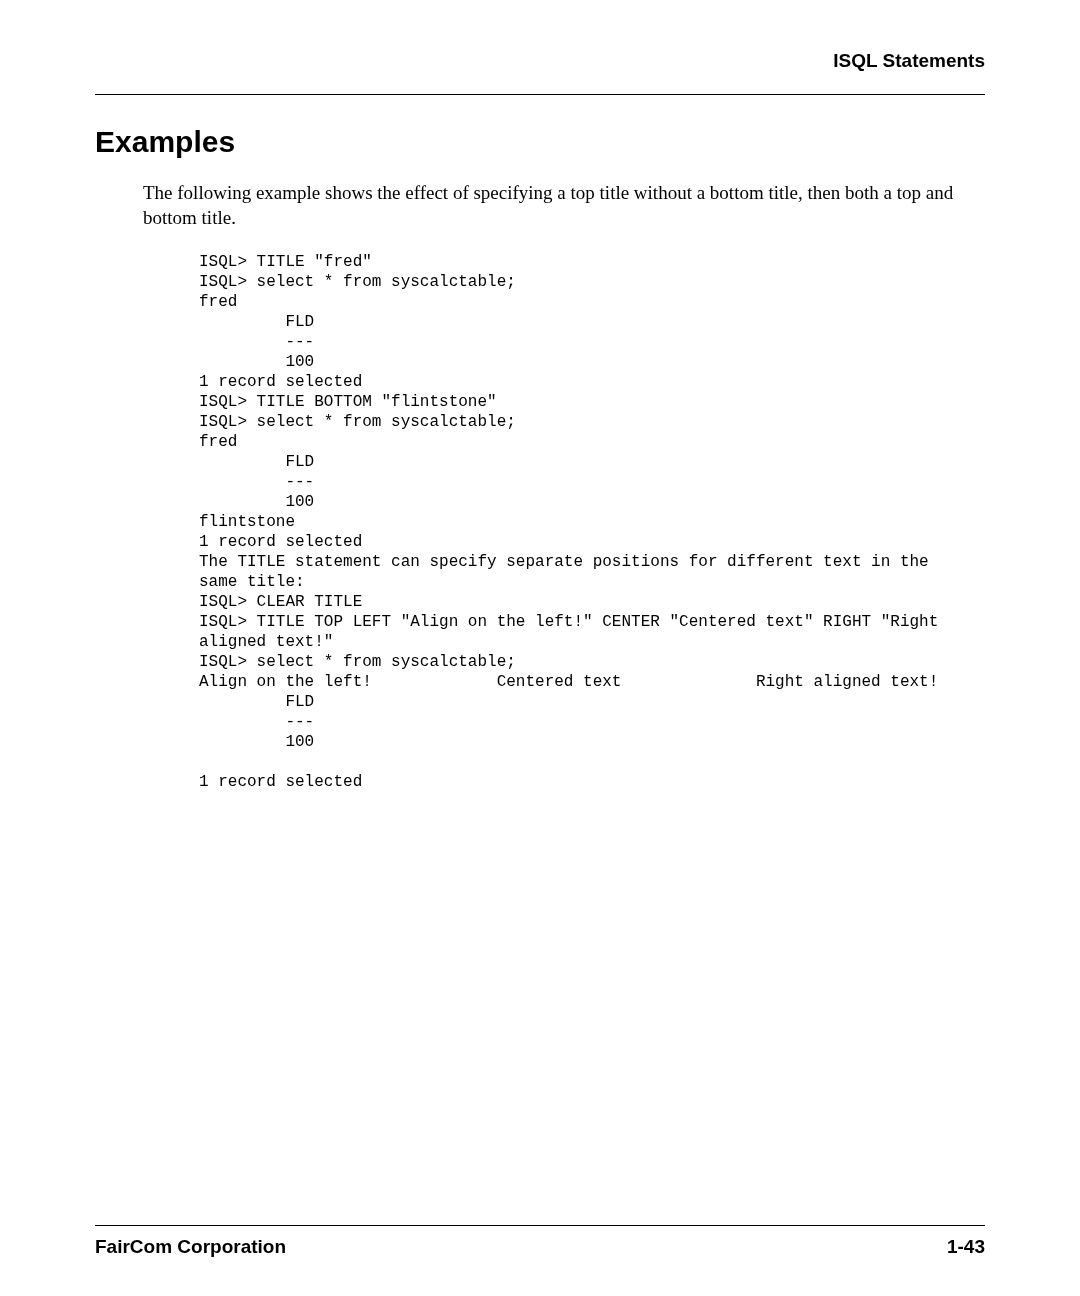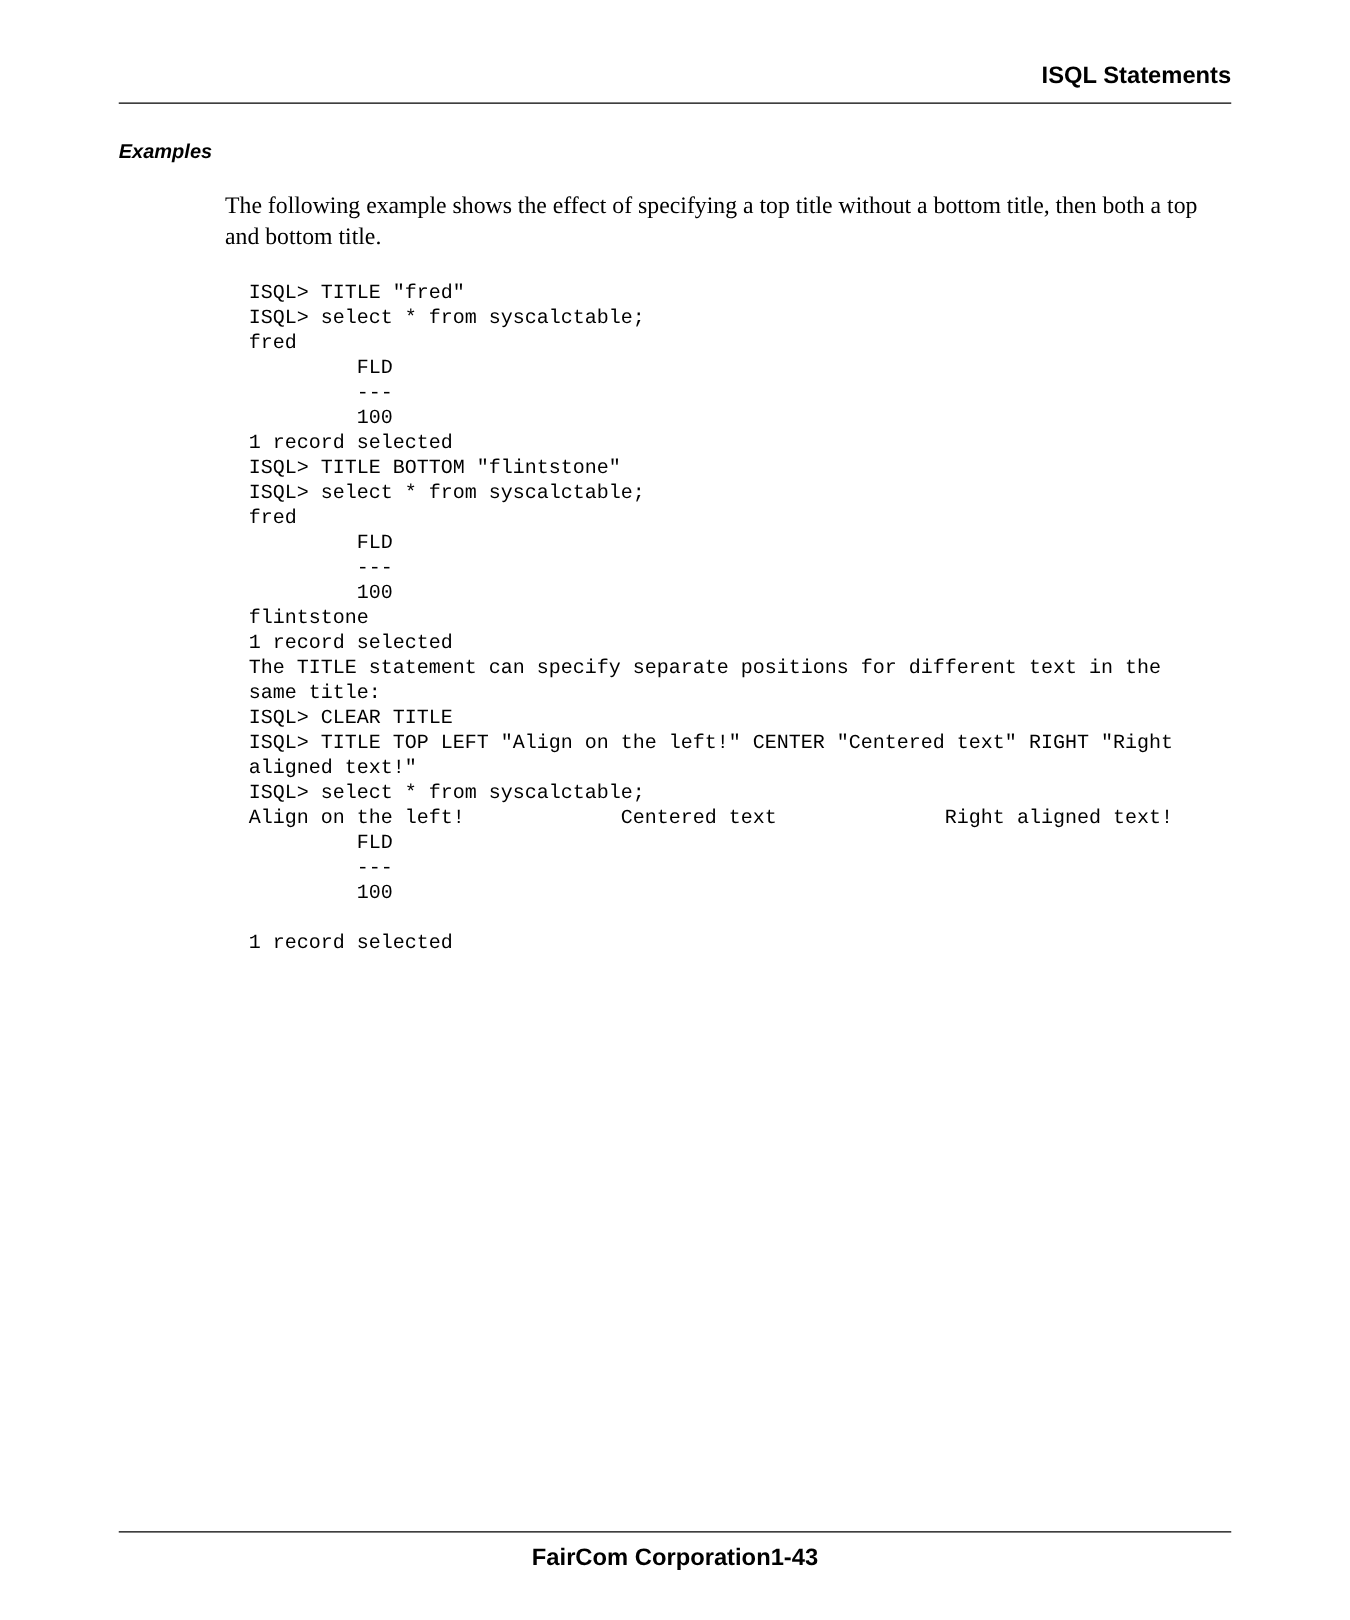--- a/index.html
+++ b/index.html
@@ -13,54 +13,53 @@
       width: 1080px;
       height: 1296px;
       position: relative;
       padding: 50px 95px 40px 95px;
     }
     .header {
       text-align: right;
       font-family: Arial, Helvetica, sans-serif;
       font-weight: bold;
       font-size: 19px;
-      padding-bottom: 10px;
+      padding-bottom: 22px;
       border-bottom: 1.5px solid #000;
       margin-bottom: 30px;
     }
     .section-heading {
       font-family: Arial, Helvetica, sans-serif;
       font-weight: bold;
-      font-size: 16px;
+      font-size: 30px;
       margin-bottom: 22px;
-      font-style: italic;
     }
     .body-para {
       font-family: 'Times New Roman', Times, serif;
       font-size: 19px;
       line-height: 1.3;
-      margin-left: 85px;
+      margin-left: 48px;
       margin-bottom: 22px;
     }
     .code-block {
       font-family: 'Courier New', Courier, monospace;
       font-size: 16px;
       line-height: 1.25;
       white-space: pre;
       margin-left: 104px;
     }
     .footer {
       position: absolute;
       bottom: 38px;
       left: 95px;
       right: 95px;
       border-top: 1.5px solid #000;
       padding-top: 10px;
       display: flex;
-      justify-content: center;
+      justify-content: space-between;
       font-family: Arial, Helvetica, sans-serif;
       font-weight: bold;
       font-size: 19px;
     }
   </style>
 </head>
 <body>
 
 <div class="header">
   <span>ISQL Statements</span>

